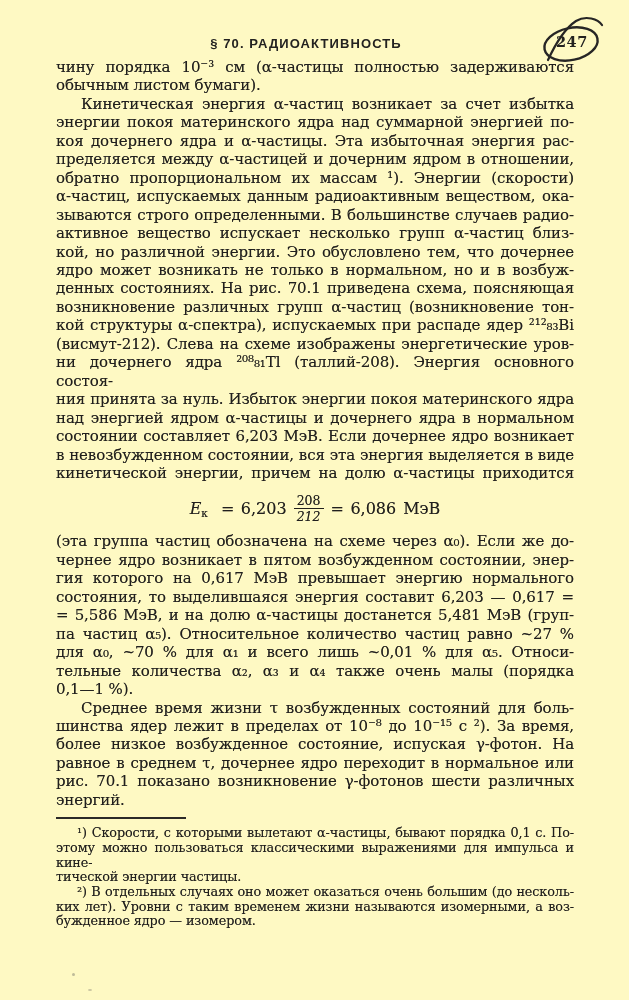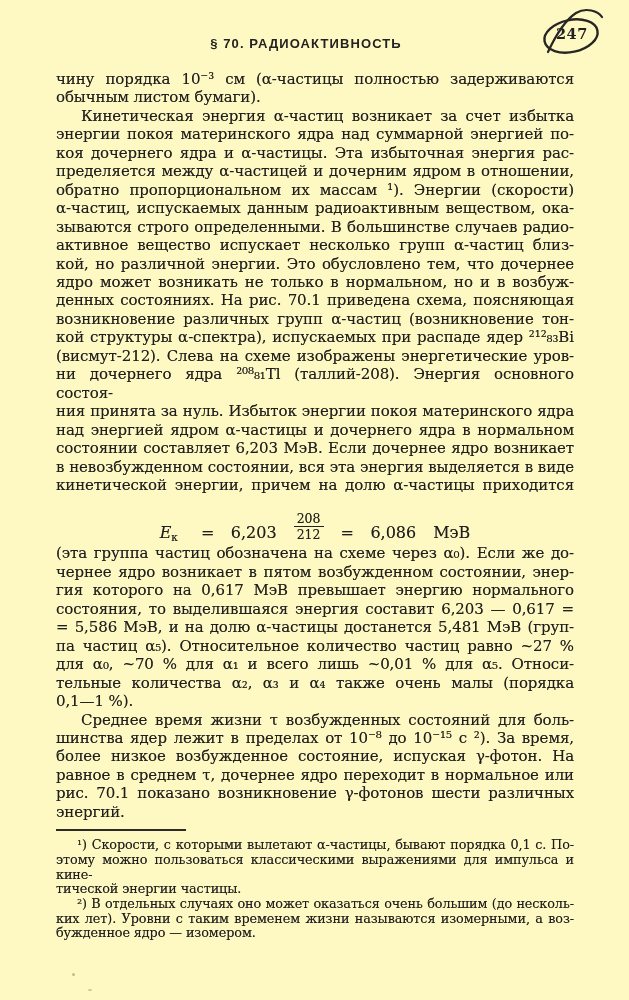--- a/index.html
+++ b/index.html
@@ -15,64 +15,63 @@
   .running-head {
     position: absolute;
     top: 36px; left: 56px; width: 500px;
     text-align: center;
     font-family: "Liberation Sans", sans-serif;
     font-weight: bold;
     font-size: 13px;
     letter-spacing: 1.1px;
     color: #232220;
   }
-  .pagenum-wrap { position: absolute; top: 8px; left: 533px; width: 76px; height: 52px; }
+  .pagenum-wrap { position: absolute; top: 16px; left: 533px; width: 76px; height: 52px; }
   .oval { position: absolute; left: 0; top: 0; width: 76px; height: 52px; }
   .pagenum {
     position: absolute; top: 17px; left: 23px;
     font-size: 14.5px; font-weight: bold; letter-spacing: 0.5px;
     color: #232220;
   }
-  .text-col { position: absolute; left: 56px; top: 70px; width: 518px; }
+  .text-col { position: absolute; left: 56px; top: 58px; width: 518px; }
   .para { margin: 0; }
   .line {
     font-size: 15px;
     line-height: 18.45px;
     letter-spacing: -0.1px;
     text-align: justify;
     text-align-last: justify;
     text-shadow: 0 0 0.5px rgba(32,31,29,0.55);
   }
   .line.last { text-align-last: left; }
   .line.indent { text-indent: 25px; }
   .formula {
     height: 44px;
     margin: 4px 0 2px;
     display: flex;
     justify-content: center;
-    align-items: flex-end;
+    align-items: center;
     font-size: 16px;
     text-shadow: 0 0 0.5px rgba(32,31,29,0.55);
-    gap: 10px;
   }
   .f-sym { margin-right: 6px; }
   .f-it { font-style: italic; }
   .f-sub { font-size: 10.5px; position: relative; top: 3px; }
   .f-eq { margin: 0 7px; letter-spacing: -0.5px; }
   .frac {
     display: inline-flex;
     flex-direction: column;
     text-align: center;
     font-size: 12.5px;
     line-height: 1.2;
     margin-left: 7px;
     vertical-align: middle;
   }
   .frac .num { padding: 0 3px; }
-  .frac .den { padding: 0 3px; border-top: 1.4px solid #201f1d; }
+  .frac .den { padding: 0 3px; border-top: 1.4px solid #201f1d; font-style: italic; }
   .f-unit { margin-left: 7px; }
   .fn-rule {
     width: 130px;
     border: 0;
     border-top: 2px solid #2b2a27;
     margin: 8px 0 7px 0;
   }
   .footnotes .line { font-size: 12.8px; line-height: 14.7px; }
   .footnotes .line.indent { text-indent: 21px; }
   .speck { position: absolute; border-radius: 50%; background: #8b8877; }

